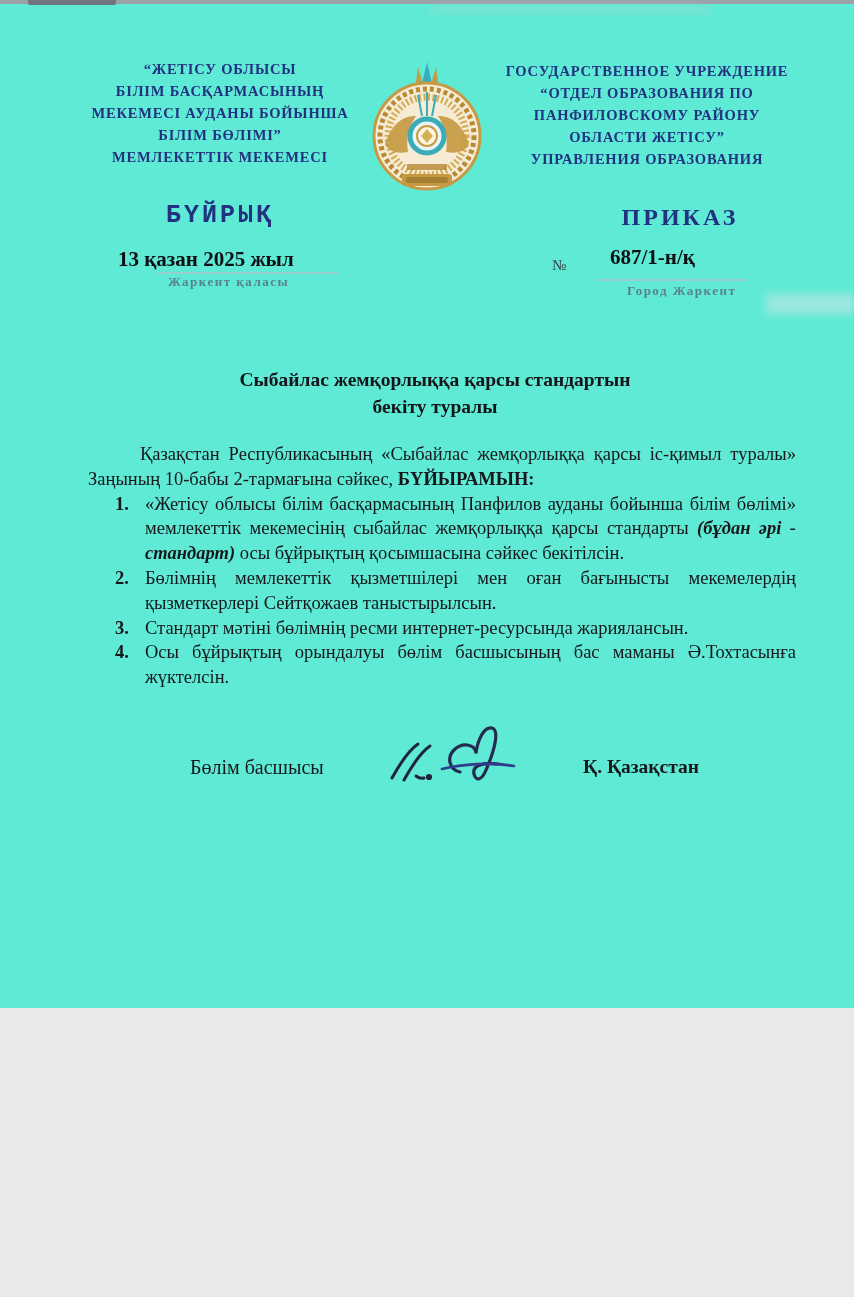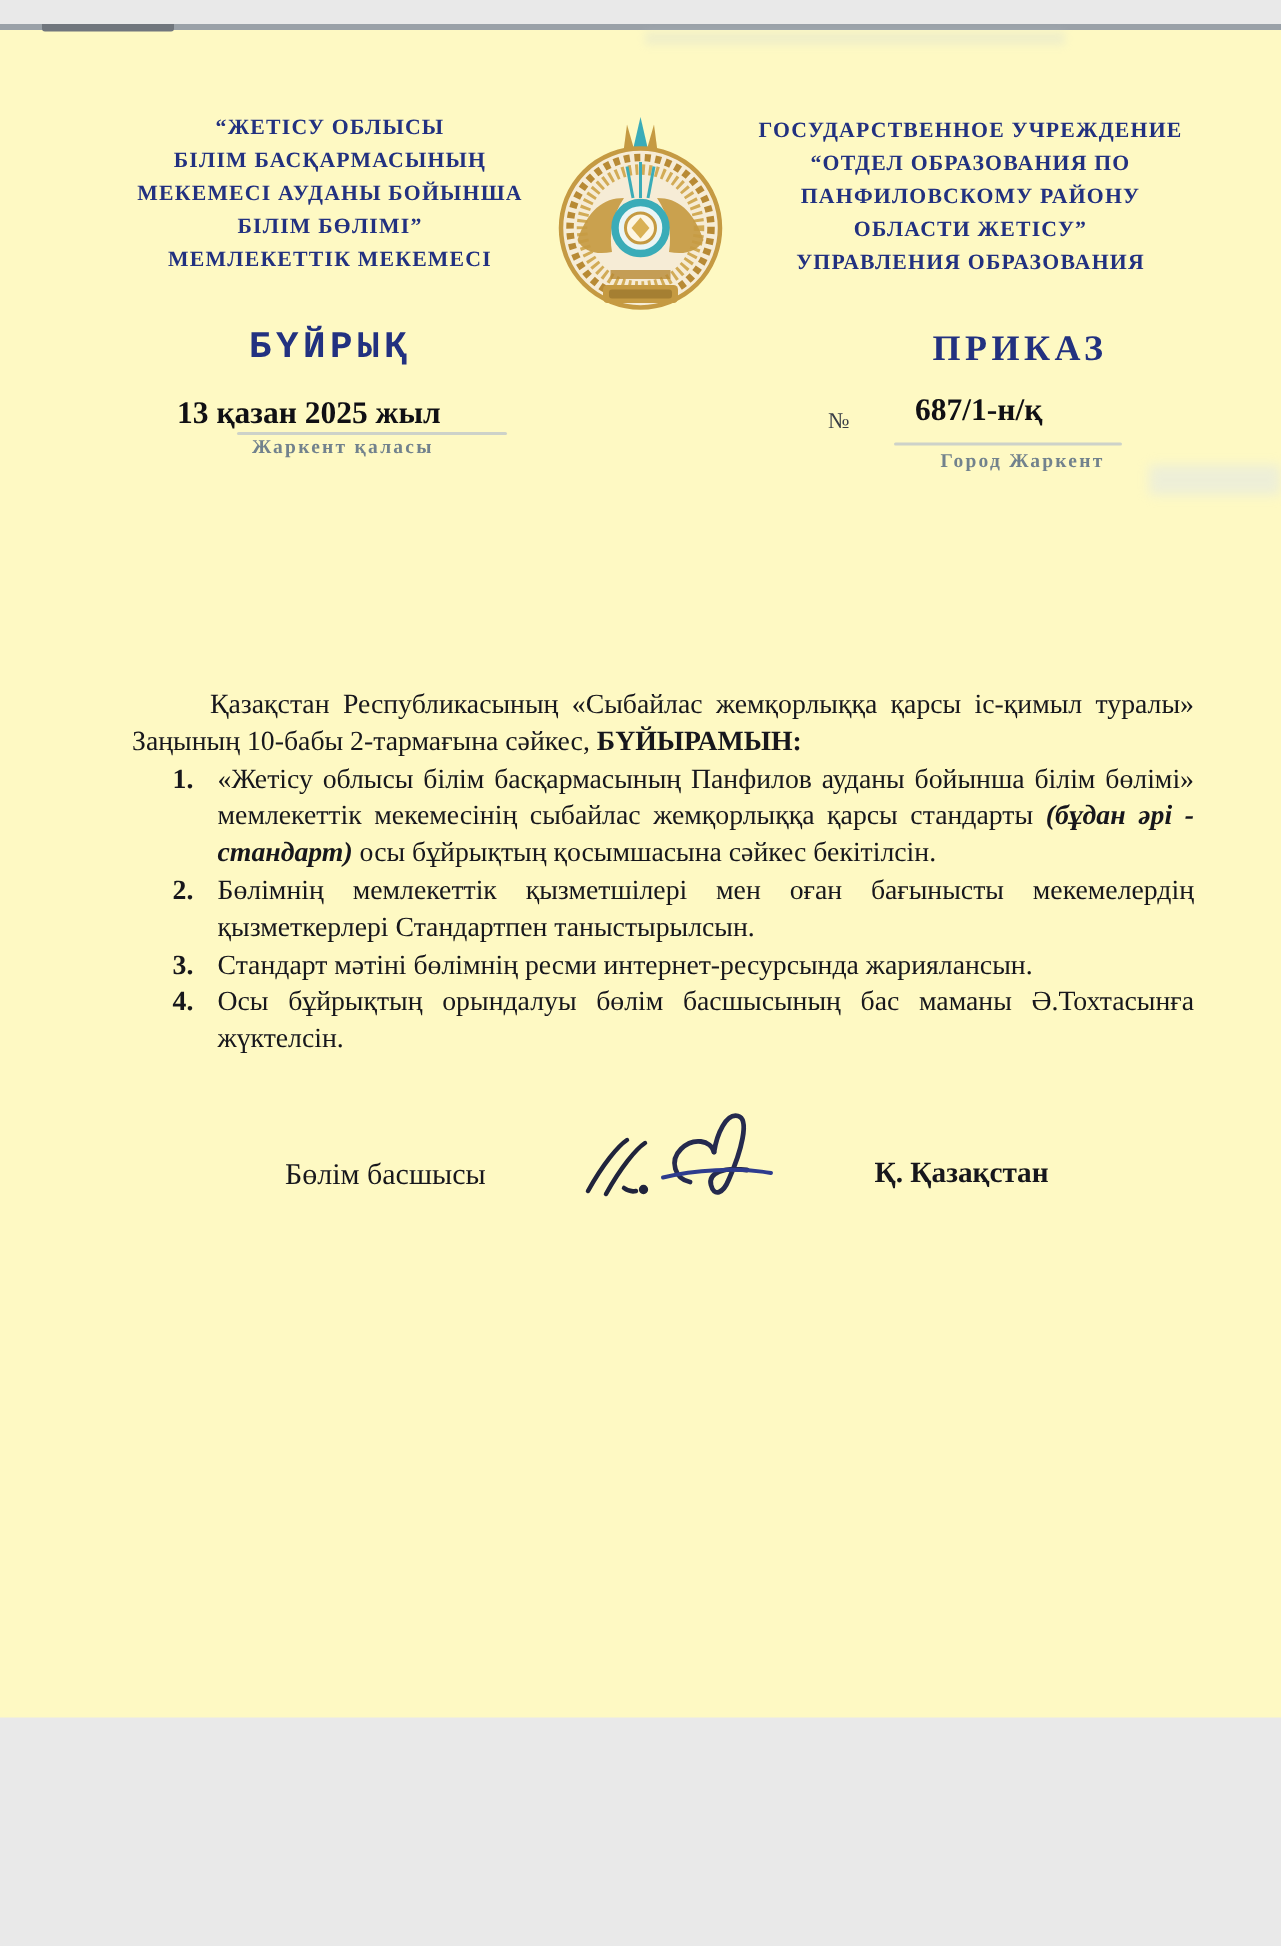--- a/index.html
+++ b/index.html
@@ -1,19 +1,19 @@
 <!DOCTYPE html>
 <html><head>
 <meta charset="utf-8">
 <style>
   * { margin:0; padding:0; box-sizing:border-box; }
   html,body { background:#e9e9e9; }
   .page {
-    position:relative; width:854px; height:1129px; margin:16px auto;
-    background:#fef9c3; overflow:hidden;
+    position:relative; width:854px; height:1008px; margin:0 auto;
+    background:#5eead4; overflow:hidden;
     font-family:"Liberation Serif", serif; color:#17171c;
   }
   
   .scan-edge-top { position:absolute; top:0; left:0; width:854px; height:4px; background:#9aa1a8; }
   .scan-edge-dark { position:absolute; top:0; left:28px; width:88px; height:5px; background:#70767d; border-radius:0 0 2px 2px; }
   .scan-smudge-top { position:absolute; top:5px; left:430px; width:280px; height:9px; background:#c6d2da; opacity:.25; filter:blur(3px); }
   .scan-smudge-right { position:absolute; top:294px; left:766px; width:88px; height:20px; background:#dde5ec; opacity:.5; filter:blur(4px); }
 
   
   .hdr-left, .hdr-right {
@@ -137,26 +137,30 @@
 
   <div class="doc-date">13 қазан 2025 жыл</div>
   <div class="faint-rule rule-date"></div>
   <div class="caption place-kk">Жаркент қаласы</div>
 
   <div class="num-sign">№</div>
   <div class="doc-number">687/1-н/қ</div>
   <div class="faint-rule rule-num"></div>
   <div class="caption place-ru">Город Жаркент</div>
 
+  <div class="doc-title">
+    <div>Сыбайлас жемқорлыққа қарсы стандартын</div>
+    <div>бекіту туралы</div>
+  </div>
 
   <div class="body-text">
     <p class="preamble"><span>Қазақстан Республикасының «Сыбайлас жемқорлыққа қарсы іс-қимыл туралы» Заңының 10-бабы 2-тармағына сәйкес, </span><span class="decree-word">БҮЙЫРАМЫН:</span></p>
     <ol class="order-list">
       <li><span class="li-num">1.</span><span>«Жетісу облысы білім басқармасының Панфилов ауданы бойынша білім бөлімі» мемлекеттік мекемесінің сыбайлас жемқорлыққа қарсы стандарты </span><span class="ital">(бұдан әрі - стандарт)</span><span> осы бұйрықтың қосымшасына сәйкес бекітілсін.</span></li>
-      <li><span class="li-num">2.</span><span>Бөлімнің мемлекеттік қызметшілері мен оған бағынысты мекемелердің қызметкерлері Стандартпен таныстырылсын.</span></li>
+      <li><span class="li-num">2.</span><span>Бөлімнің мемлекеттік қызметшілері мен оған бағынысты мекемелердің қызметкерлері Сейтқожаев таныстырылсын.</span></li>
       <li><span class="li-num">3.</span><span>Стандарт мәтіні бөлімнің ресми интернет-ресурсында жариялансын.</span></li>
       <li><span class="li-num">4.</span><span>Осы бұйрықтың орындалуы бөлім басшысының бас маманы Ә.Тохтасынға жүктелсін.</span></li>
     </ol>
   </div>
 
   <div class="sig-role">Бөлім басшысы</div>
   <div class="sig-mark">
     <svg viewBox="0 0 150 78" width="150" height="78">
       <g fill="none" stroke="#20243c" stroke-width="3" stroke-linecap="round">
         <path d="M10,58 C20,40 30,28 36,24"></path>

